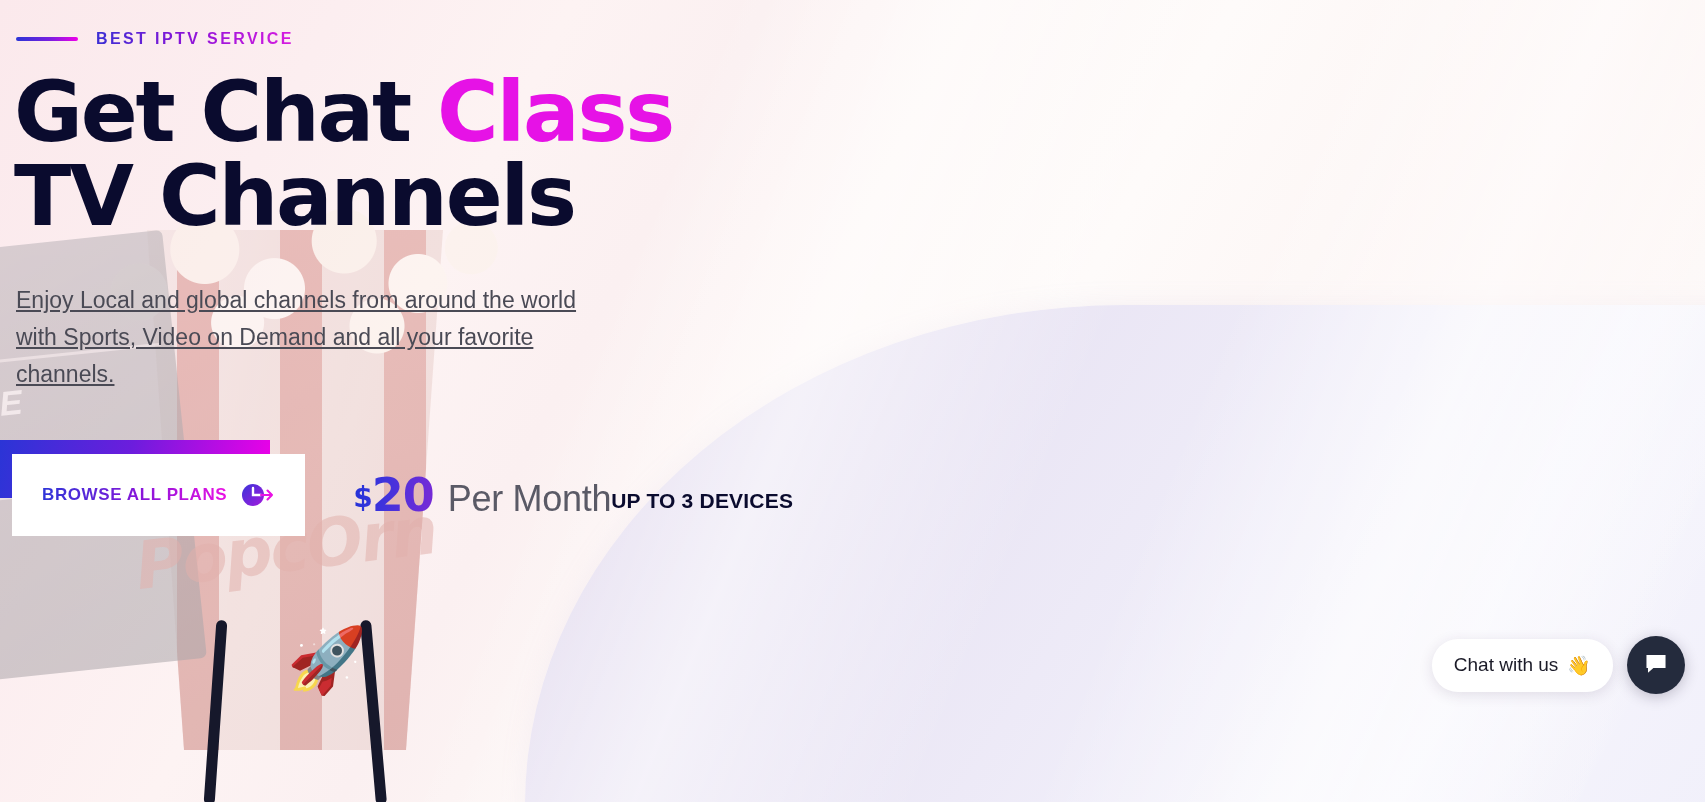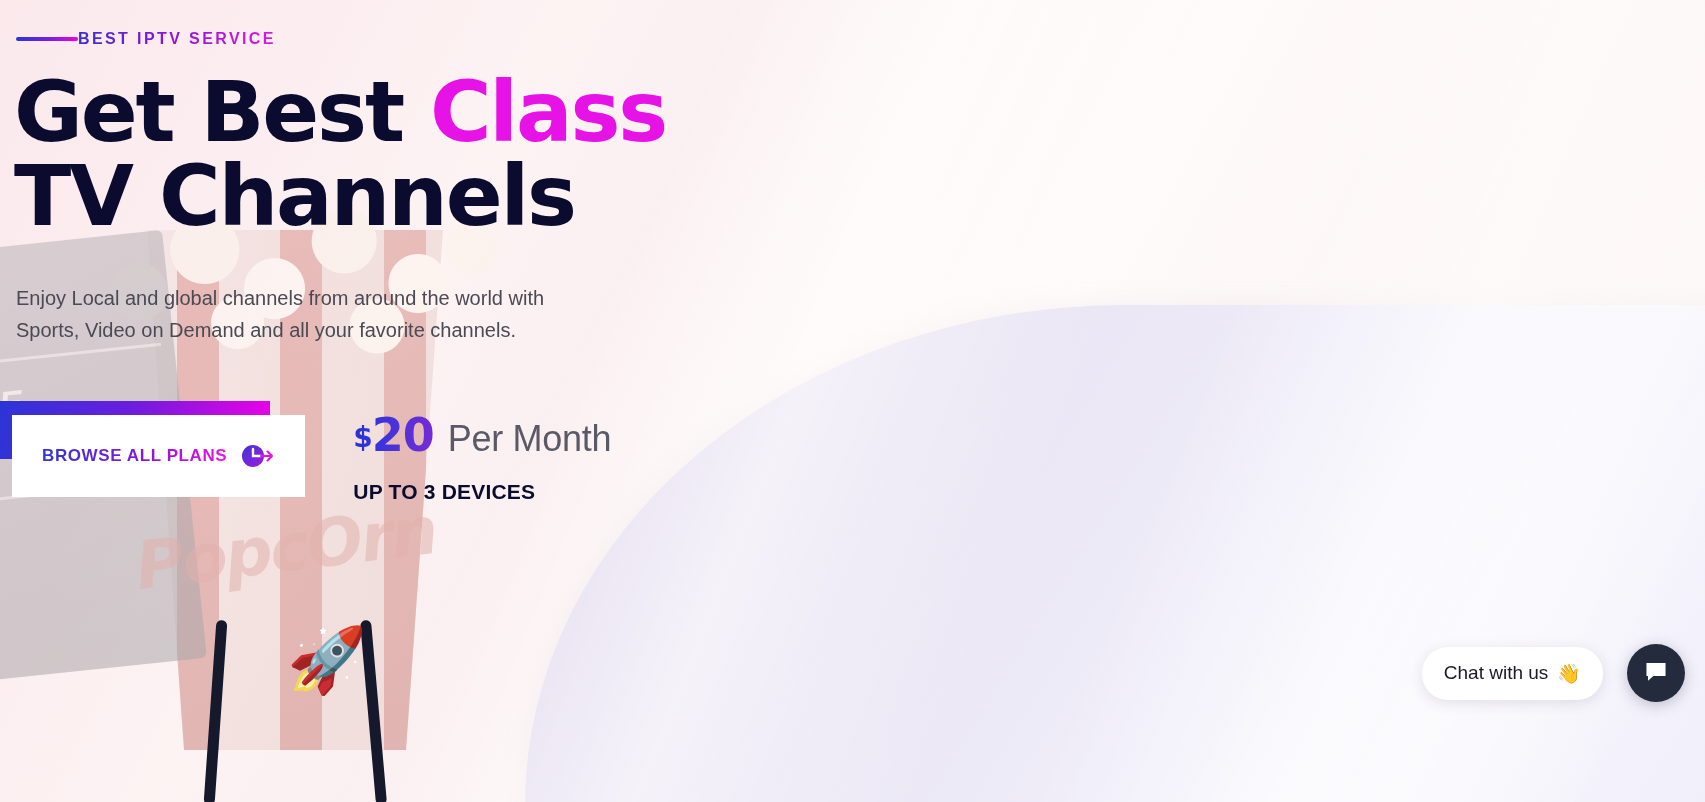--- a/index.html
+++ b/index.html
@@ -170,21 +170,21 @@
        rgba(255,255,255,0) 0%,
        rgba(255,255,255,0) 45%,
        rgba(255,255,255,.45) 56%,
        rgba(255,255,255,0) 66%,
        rgba(255,255,255,0) 100%);
   }
 
   
   .content { position: absolute; left: 0; top: 0; width: 900px; z-index: 5; }
 
-  .eyebrow { display:flex; align-items:center; margin: 30px 0 0 16px; }
+  .eyebrow { display:flex; align-items:center; gap:18px; margin: 30px 0 0 16px; }
   .eyebrow-line {
     width: 62px; height: 4px; border-radius: 2px;
     background: linear-gradient(90deg,#2a35d6 0%, #7a1fe0 55%, #ef00e8 100%);
   }
   .eyebrow-text {
     font-size: 16px; font-weight: 700; letter-spacing: 2.4px;
     background: linear-gradient(90deg,#3b2fd4 0%, #8a14d8 45%, #d81ce0 100%);
     -webkit-background-clip: text; background-clip: text;
     -webkit-text-fill-color: transparent; color: transparent;
   }
@@ -196,25 +196,26 @@
     font-size: 84px;
     line-height: 1.0;
     letter-spacing: -2.2px;
     color: #0a0b2e;
     max-width: 760px;
   }
   h1.headline .accent { color: #e612e6; margin-top: 16px; }
 
   p.subtitle {
     margin: 44px 0 0 16px;
-    font-size: 20px;
+    font-size: 23px;
     line-height: 1.6;
     color: #4a4a55;
     max-width: 580px;
     font-family: "Liberation Sans", sans-serif;
+    text-decoration: underline;
   }
 
   .action-row { display:flex; align-items:center; margin: 62px 0 0 12px; gap: 48px; }
 
   .cta {
     position: relative;
     display: inline-flex; align-items: center; justify-content: center;
     padding: 28px 30px;
     min-width: 272px;
     background: #ffffff;
@@ -232,47 +233,47 @@
   .cta-inner { display:flex; align-items:center; gap: 14px; }
   .cta-label {
     font-size: 17px; font-weight: 700; letter-spacing: .6px;
     background: linear-gradient(90deg,#2f36d8 0%, #8a15d9 55%, #ea12e4 100%);
     -webkit-background-clip: text; background-clip: text;
     -webkit-text-fill-color: transparent; color: transparent;
     white-space: nowrap;
   }
   .cta-icon { width: 34px; height: 26px; flex: none; }
 
-  .price-block { display:flex; flex-direction:column;gap:18px; }
+  .price-block { display:flex; flex-direction:row; }
   .price-line { display:flex; align-items:baseline; gap: 14px; }
   .price-amount {
     font-family: "DejaVu Sans", sans-serif;
     font-weight: 700;
     font-size: 46px;
     letter-spacing: -1px;
     background: linear-gradient(95deg,#2233d8 0%, #4033dc 40%, #7a2ad6 100%);
     -webkit-background-clip: text; background-clip: text;
     -webkit-text-fill-color: transparent; color: transparent;
   }
   .price-amount .cur { font-size: 28px; vertical-align: 4px; }
   .price-period {
     font-size: 36px; color: #5a5a66; font-weight: 400;
     letter-spacing: -.3px;
   }
   .price-note {
-    margin-top: 0;
+    margin-top: 21px;
     font-size: 21px; font-weight: 700; letter-spacing: .2px;
     color: #0a0b2e;
   }
 
   
   .chat-widget {
     position: absolute;
-    right: 20px; bottom: 100px;
-    display: flex; align-items: center; gap: 24px;
+    right: 20px; bottom: 108px;
+    display: flex; align-items: center; gap: 14px;
     z-index: 20;
   }
   .chat-pill {
     display:flex; align-items:center; gap: 9px;
     background: #ffffff;
     border-radius: 26px;
     padding: 15px 22px;
     box-shadow: 0 3px 14px rgba(60,40,80,.13);
     font-size: 19px;
     color: #1b1b28;
@@ -317,21 +318,21 @@
   <div class="bg-streak"></div>
   <div class="bg-streak2"></div>
 
   <div class="content">
 
     <div class="eyebrow">
       <span class="eyebrow-line"></span>
       <span class="eyebrow-text">BEST IPTV SERVICE</span>
     </div>
 
-    <h1 class="headline"><span>Get Best </span><span class="accent">Class</span><span> TV Channels</span></h1>
+    <h1 class="headline"><span>Get Chat </span><span class="accent">Class</span><span> TV Channels</span></h1>
 
     <p class="subtitle">Enjoy Local and global channels from around the world with Sports, Video on Demand and all your favorite channels.</p>
 
     <div class="action-row">
 
       <button class="cta">
         <span class="cta-frame"></span>
         <span class="cta-inner">
           <span class="cta-label">BROWSE ALL PLANS</span>
           <span class="cta-icon">

